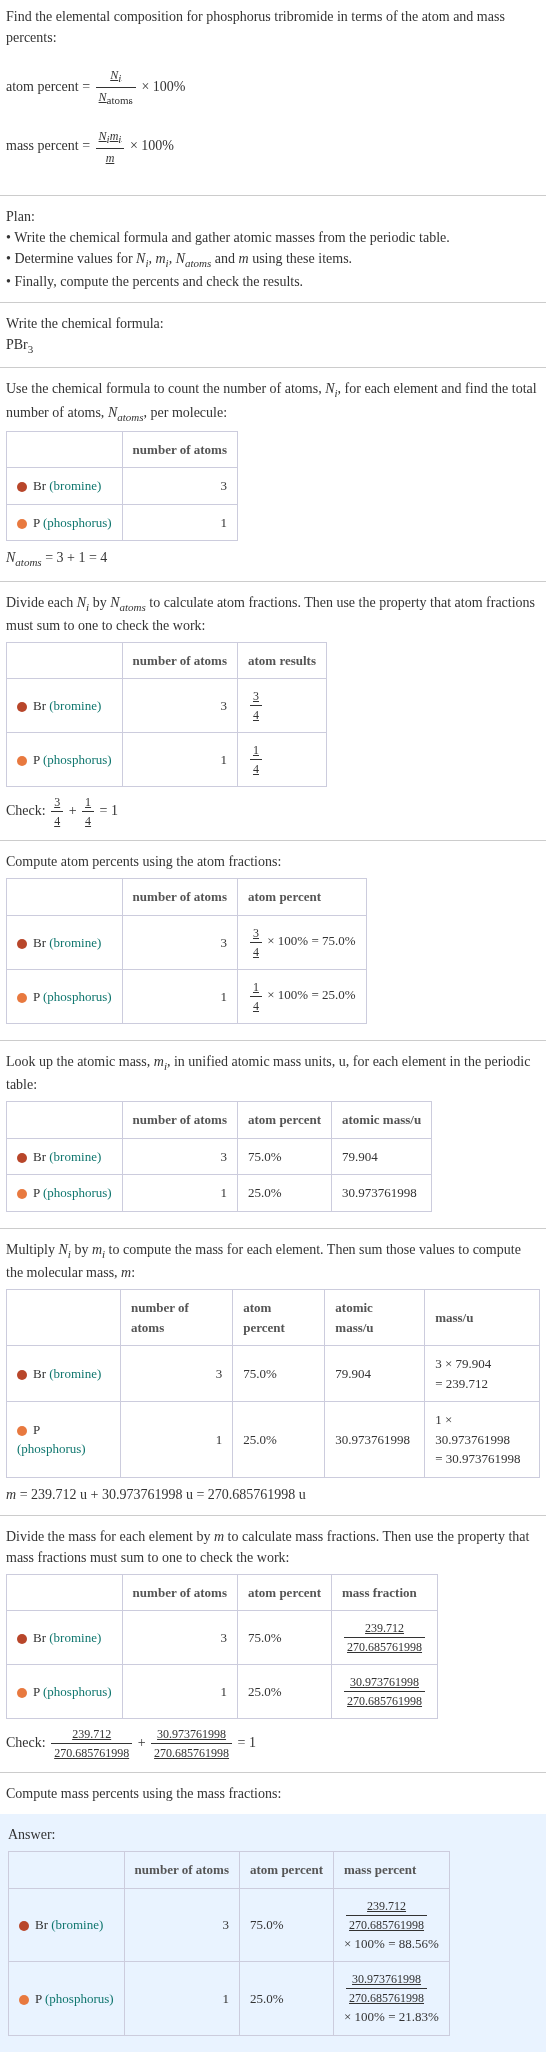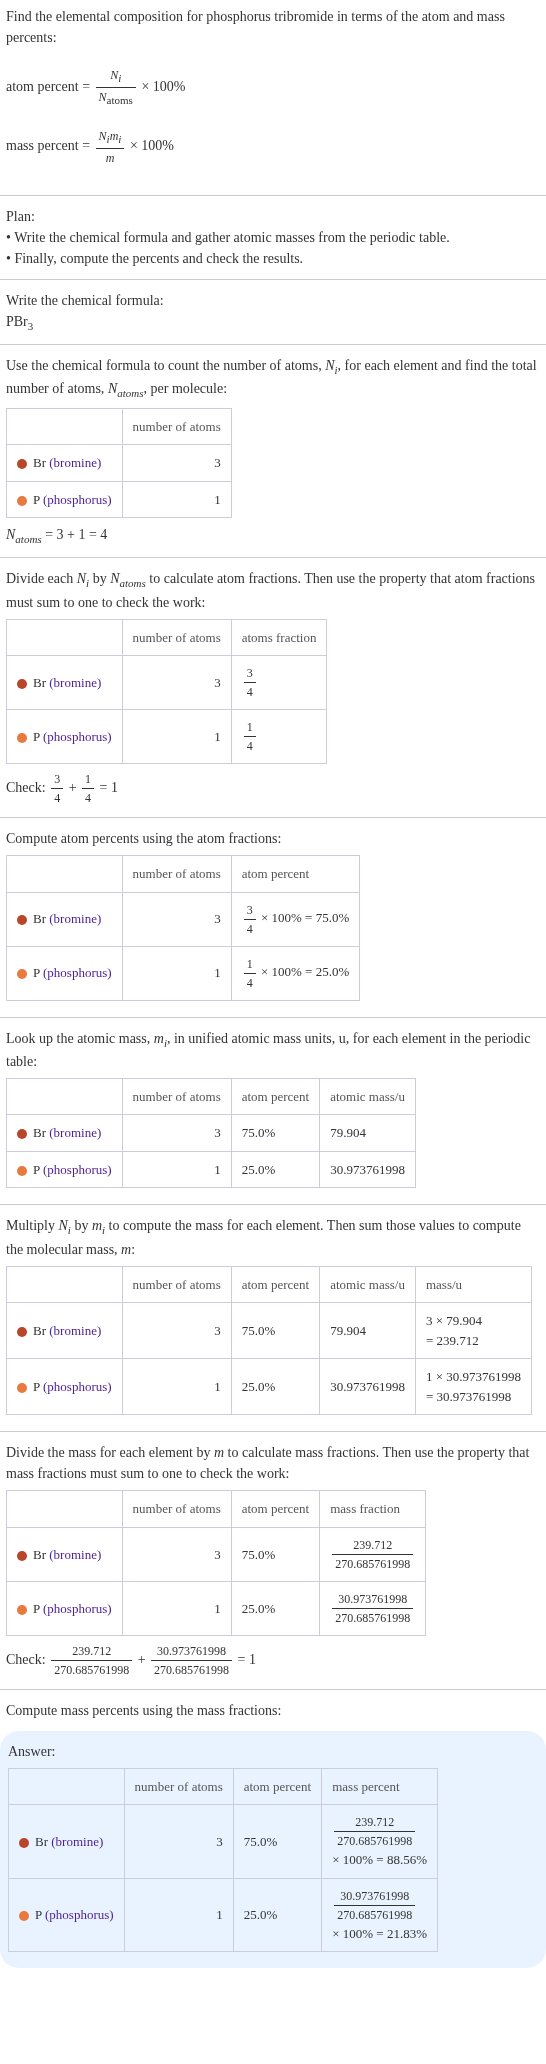--- a/index.html
+++ b/index.html
@@ -14,53 +14,53 @@
 .section { padding: 6px 6px; }
 hr { border: none; border-top: 1px solid #ccc; margin: 4px 0; }
 .formula { margin: 18px 0; }
 .sub { vertical-align: sub; font-size: 11px; }
 .frac {
   display: inline-block;
   vertical-align: middle;
   text-align: center;
   font-size: 12px;
   margin: 0 2px;
+  text-decoration: underline;
 }
 .frac .num { display: block; border-bottom: 1px solid #333; padding: 0 3px; }
 .frac .den { display: block; padding: 0 3px; }
 table {
   border-collapse: collapse;
   margin: 6px 0;
   font-size: 13px;
 }
 th, td {
   border: 1px solid #ccd;
   padding: 8px 10px;
   text-align: left;
 }
 th {
-  font-weight: normal;
+  font-weight: bold;
   color: #555;
 }
 td.num { text-align: right; }
 .dot {
   display: inline-block;
   width: 10px; height: 10px;
   border-radius: 50%;
   margin-right: 6px;
   vertical-align: middle;
 }
 .br-dot { background: #b8462a; }
 .p-dot { background: #e8793f; }
-.elname { color: #4c1d95; }
+.elname { color: #0f766e; }
 .answer {
   background: #e9f3ff;
   padding: 10px 8px;
   margin: 4px 0;
-  border-radius: 19px;
 }
 .answer .label { margin-bottom: 6px; }
 .it { font-style: italic; }
 </style>
 </head>
 <body>
 
 <div class="section">
   <div>Find the elemental composition for phosphorus tribromide in terms of the atom and mass percents:</div>
   <div class="formula">
@@ -78,20 +78,23 @@
       <span class="den it">m</span>
     </span>
     <span> × 100%</span>
   </div>
 </div>
 <hr>
 
 <div class="section">
   <div>Plan:</div>
   <div>• Write the chemical formula and gather atomic masses from the periodic table.</div>
+  <div>
+    <span>• Determine values for </span><span class="it"><span>N</span><span class="sub">i</span>, <span>m</span><span class="sub">i</span>, <span>N</span><span class="sub">atoms</span></span> and <span class="it">m</span><span> using these items.</span>
+  </div>
   <div>• Finally, compute the percents and check the results.</div>
 </div>
 <hr>
 
 <div class="section">
   <div>Write the chemical formula:</div>
   <div>
     <span>PBr</span><span class="sub">3</span>
   </div>
 </div>
@@ -125,21 +128,21 @@
 
 <div class="section">
   <div>
     <span>Divide each </span><span class="it"><span>N</span><span class="sub">i</span></span><span> by </span><span class="it"><span>N</span><span class="sub">atoms</span></span><span> to calculate atom fractions. Then use the property that atom fractions must sum to one to check the work:</span>
   </div>
   <table>
     <tbody>
         <tr>
           <th></th>
           <th>number of atoms</th>
-          <th>atoms fraction</th>
+          <th>atom results</th>
         </tr>
     <tr>
       <td><span class="dot br-dot"></span><span>Br</span> <span class="elname">(bromine)</span></td>
       <td class="num">3</td>
       <td><span class="frac"><span class="num">3</span><span class="den">4</span></span></td>
     </tr>
     <tr>
       <td><span class="dot p-dot"></span><span>P</span> <span class="elname">(phosphorus)</span></td>
       <td class="num">1</td>
       <td><span class="frac"><span class="num">1</span><span class="den">4</span></span></td>
@@ -237,20 +240,21 @@
       <td class="num">1</td>
       <td>25.0%</td>
       <td>30.973761998</td>
       <td>
             <div>1 × 30.973761998</div>
             <div>= 30.973761998</div>
           </td>
     </tr>
   </tbody>
     </table>
+  <div><span class="it">m</span> = 239.712 u + 30.973761998 u = 270.685761998 u</div>
 </div>
 <hr>
 
 <div class="section">
   <div>
     <span>Divide the mass for each element by </span><span class="it">m</span><span> to calculate mass fractions. Then use the property that mass fractions must sum to one to check the work:</span>
   </div>
   <table>
     <tbody>
         <tr>

